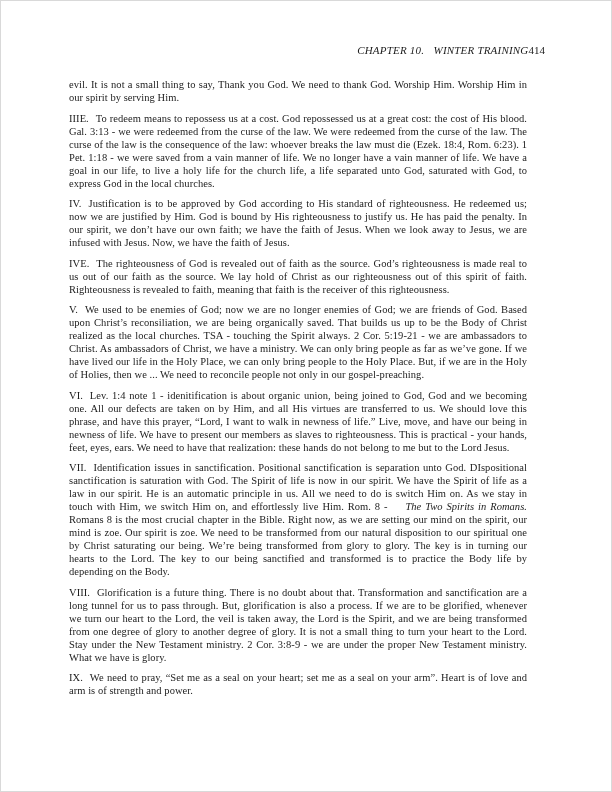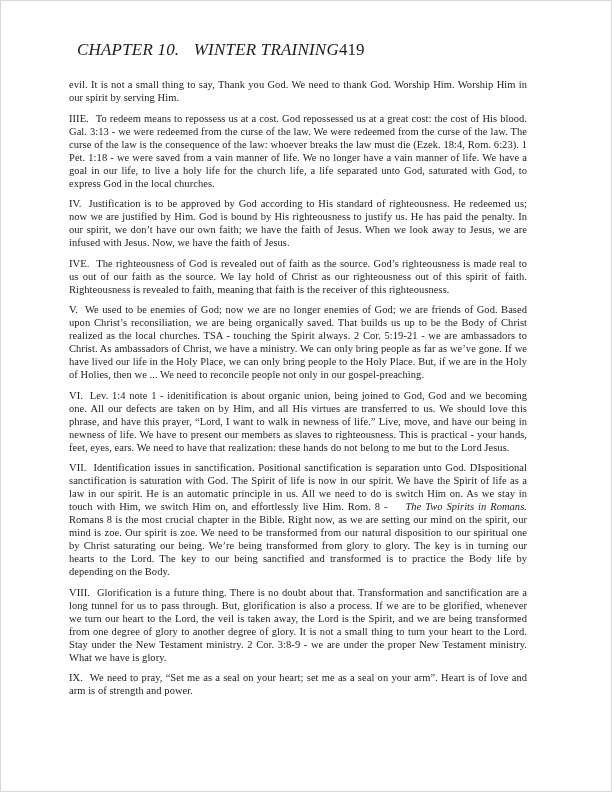--- a/index.html
+++ b/index.html
@@ -13,27 +13,27 @@
     height: 792px;
     background: #ffffff;
     box-sizing: border-box;
     border: 1px solid #d9d9d9;
     font-family: "Liberation Serif", "DejaVu Serif", serif;
     color: #1c1c1c;
     overflow: hidden;
   }
   .running-head {
     position: absolute;
-    left: 76px;
+    left: 66px;
     right: 66px;
     top: 43px;
     display: flex;
-    justify-content: flex-start;
+    justify-content: flex-end;
     align-items: baseline;
-    font-size: 17px;
+    font-size: 11px;
     line-height: 12px;
   }
   .running-head .head-left {
     font-style: italic;
     letter-spacing: 0.2px;
   }
   .chapter-label { margin-right: 0.85em; }
   .pagenum { font-style: normal; }
   .body-text {
     position: absolute;
@@ -57,21 +57,21 @@
   .seg.it { font-style: italic; margin-left: 14px; }
 </style>
 </head>
 <body>
 
 <div class="page">
   <header class="running-head">
     <span class="head-left">
       <span class="chapter-label">CHAPTER 10.</span><span>WINTER TRAINING</span>
     </span>
-    <span class="pagenum">419</span>
+    <span class="pagenum">414</span>
   </header>
 
   <main class="body-text" id="paragraph-container">
       <p class="para"><span class="seg">evil. It is not a small thing to say, Thank you God. We need to thank God. Worship Him. Worship Him in our spirit by serving Him.</span></p>
       <p class="para"><span class="plabel">IIIE.</span><span class="seg">To redeem means to repossess us at a cost. God repossessed us at a great cost: the cost of His blood. Gal. 3:13 - we were redeemed from the curse of the law. We were redeemed from the curse of the law. The curse of the law is the consequence of the law: whoever breaks the law must die (Ezek. 18:4, Rom. 6:23). 1 Pet. 1:18 - we were saved from a vain manner of life. We no longer have a vain manner of life. We have a goal in our life, to live a holy life for the church life, a life separated unto God, saturated with God, to express God in the local churches.</span></p>
       <p class="para"><span class="plabel">IV.</span><span class="seg">Justification is to be approved by God according to His standard of righteousness. He redeemed us; now we are justified by Him. God is bound by His righteousness to justify us. He has paid the penalty. In our spirit, we don’t have our own faith; we have the faith of Jesus. When we look away to Jesus, we are infused with Jesus. Now, we have the faith of Jesus.</span></p>
       <p class="para"><span class="plabel">IVE.</span><span class="seg">The righteousness of God is revealed out of faith as the source. God’s righteousness is made real to us out of our faith as the source. We lay hold of Christ as our righteousness out of this spirit of faith. Righteousness is revealed to faith, meaning that faith is the receiver of this righteousness.</span></p>
       <p class="para"><span class="plabel">V.</span><span class="seg">We used to be enemies of God; now we are no longer enemies of God; we are friends of God. Based upon Christ’s reconsiliation, we are being organically saved. That builds us up to be the Body of Christ realized as the local churches. TSA - touching the Spirit always. 2 Cor. 5:19-21 - we are ambassadors to Christ. As ambassadors of Christ, we have a ministry. We can only bring people as far as we’ve gone. If we have lived our life in the Holy Place, we can only bring people to the Holy Place. But, if we are in the Holy of Holies, then we ... We need to reconcile people not only in our gospel-preaching.</span></p>
       <p class="para"><span class="plabel">VI.</span><span class="seg">Lev. 1:4 note 1 - idenitification is about organic union, being joined to God, God and we becoming one. All our defects are taken on by Him, and all His virtues are transferred to us. We should love this phrase, and have this prayer, “Lord, I want to walk in newness of life.” Live, move, and have our being in newness of life. We have to present our members as slaves to righteousness. This is practical - your hands, feet, eyes, ears. We need to have that realization: these hands do not belong to me but to the Lord Jesus.</span></p>
       <p class="para"><span class="plabel">VII.</span><span class="seg">Identification issues in sanctification. Positional sanctification is separation unto God. DIspositional sanctification is saturation with God. The Spirit of life is now in our spirit. We have the Spirit of life as a law in our spirit. He is an automatic principle in us. All we need to do is switch Him on. As we stay in touch with Him, we switch Him on, and effortlessly live Him. Rom. 8 - </span><span class="seg it">The Two Spirits in Romans.</span><span class="seg"> Romans 8 is the most crucial chapter in the Bible. Right now, as we are setting our mind on the spirit, our mind is zoe. Our spirit is zoe. We need to be transformed from our natural disposition to our spiritual one by Christ saturating our being. We’re being transformed from glory to glory. The key is in turning our hearts to the Lord. The key to our being sanctified and transformed is to practice the Body life by depending on the Body.</span></p>

